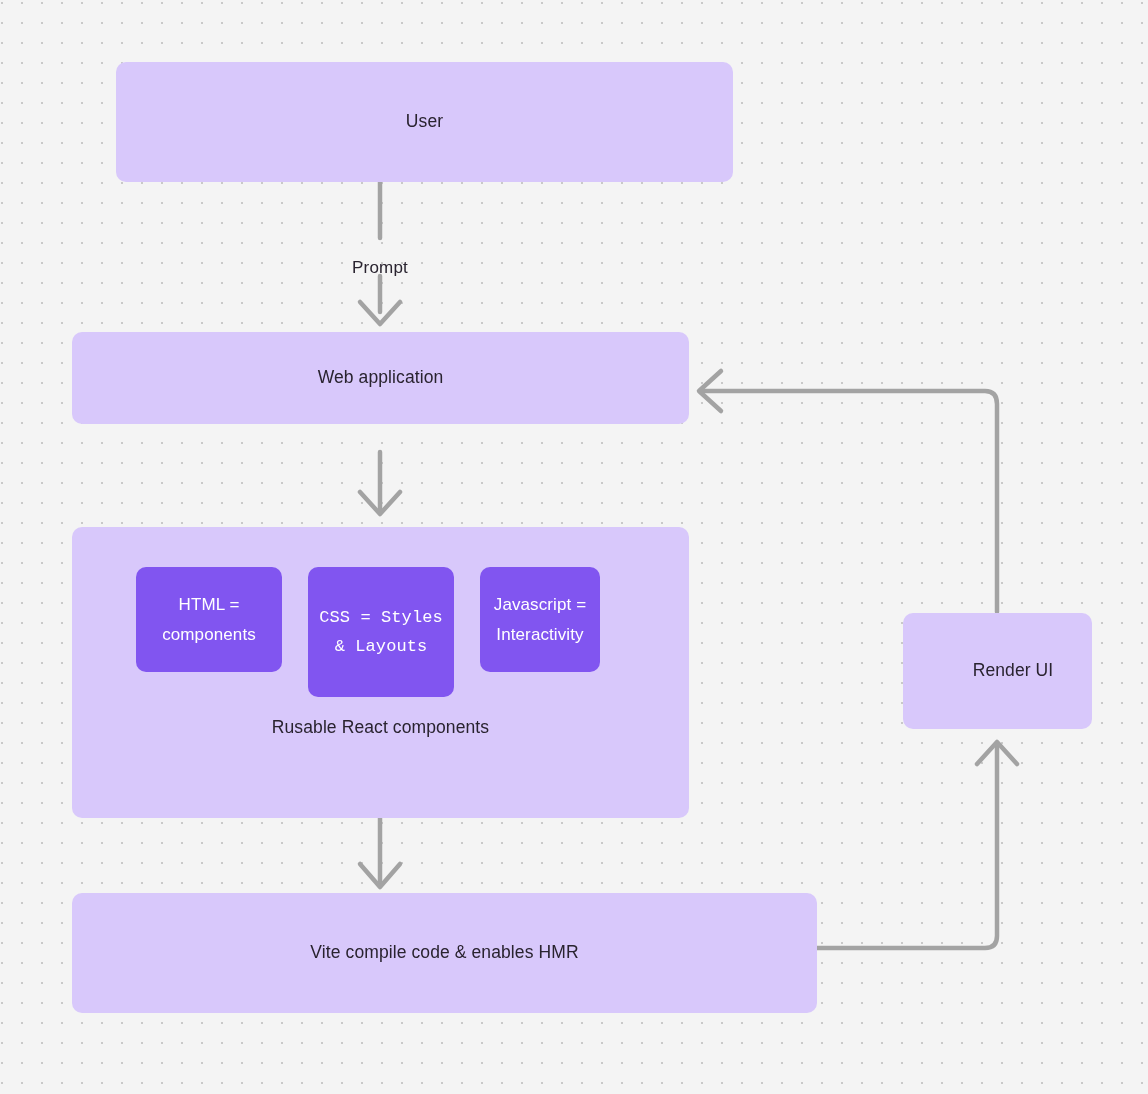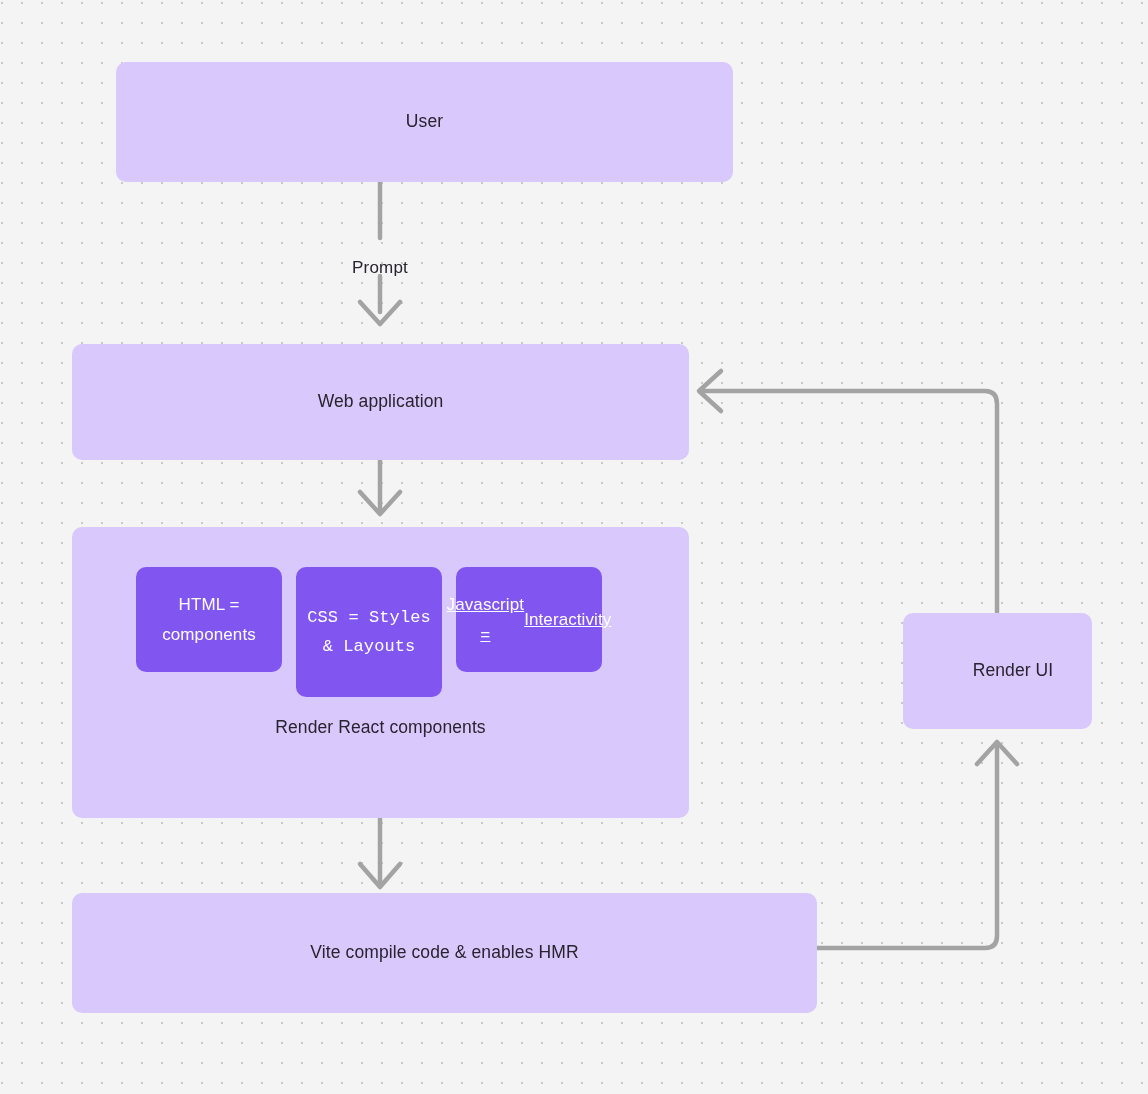--- a/index.html
+++ b/index.html
@@ -67,21 +67,21 @@
     display: flex;
     flex-direction: column;
     align-items: center;
     background-color: #d8c8fb;
     border-radius: 10px;
   }
 
   .inner-row {
     position: absolute;
     display: flex;
-    gap: 14px;
+    gap: 26px;
     left: 64px;
     top: 40px;
     justify-content: center;
   }
 
   .group-caption {
     position: absolute;
     width: 100%;
     text-align: center;
     top: 190px;
@@ -134,40 +134,40 @@
   </svg>
 
   <div class="node node-outer" style="left:72px; top:62px; width:617px; height:120px;margin-left:44px;">
     <span>User</span>
   </div>
 
   <div class="edge-label" style="left:330px; top:258px; width:100px;">
     <span>Prompt</span>
   </div>
 
-  <div class="node node-outer" style="left:72px; top:344px; width:617px; height:116px;">
+  <div class="node node-outer" style="left:72px; top:332px; width:617px; height:92px;">
     <span>Web application</span>
   </div>
 
   <div class="node-stack" style="left:72px; top:527px; width:617px; height:291px;">
     <div class="inner-row">
       <div class="node node-inner" style="position:relative; left:0; top:0; width:146px; height:105px; flex-direction:column;">
         <span>HTML =</span>
         <span>components</span>
       </div>
       <div class="node node-inner" style="position:relative; left:0; top:0; width:146px; height:130px; flex-direction:column;font-family:Liberation Mono, monospace;">
         <span>CSS = Styles</span>
         <span>&amp; Layouts</span>
       </div>
-      <div class="node node-inner" style="position:relative; left:0; top:0; width:146px; height:105px; flex-direction:row;text-decoration:underline;">
+      <div class="node node-inner" style="position:relative; left:0; top:0; width:120px; height:105px; flex-direction:column;">
         <span>Javascript =</span>
         <span>Interactivity</span>
       </div>
     </div>
-    <div class="group-caption">Render React components</div>
+    <div class="group-caption">Rusable React components</div>
   </div>
 
   <div class="node node-outer" style="left:72px; top:893px; width:745px; height:120px;">
     <span>Vite compile code &amp; enables HMR</span>
   </div>
 
   <div class="node node-outer" style="left:903px; top:613px; width:189px; height:116px;padding-left:31px;">
     <span>Render UI</span>
   </div>
 

